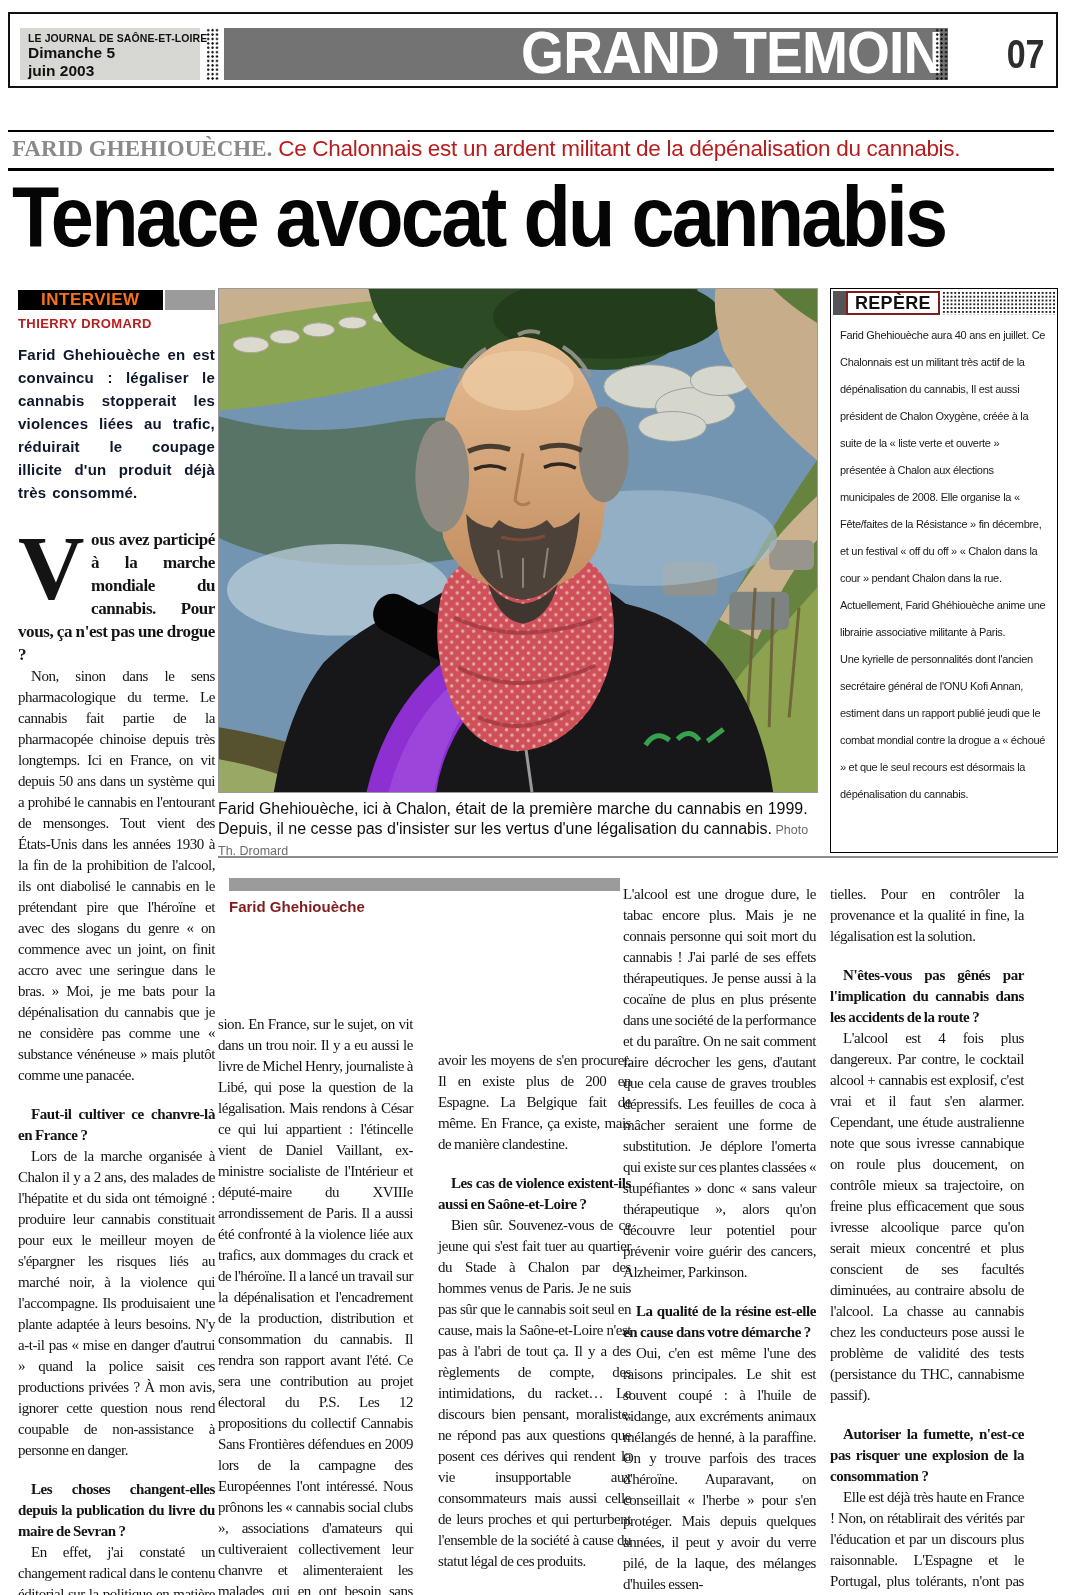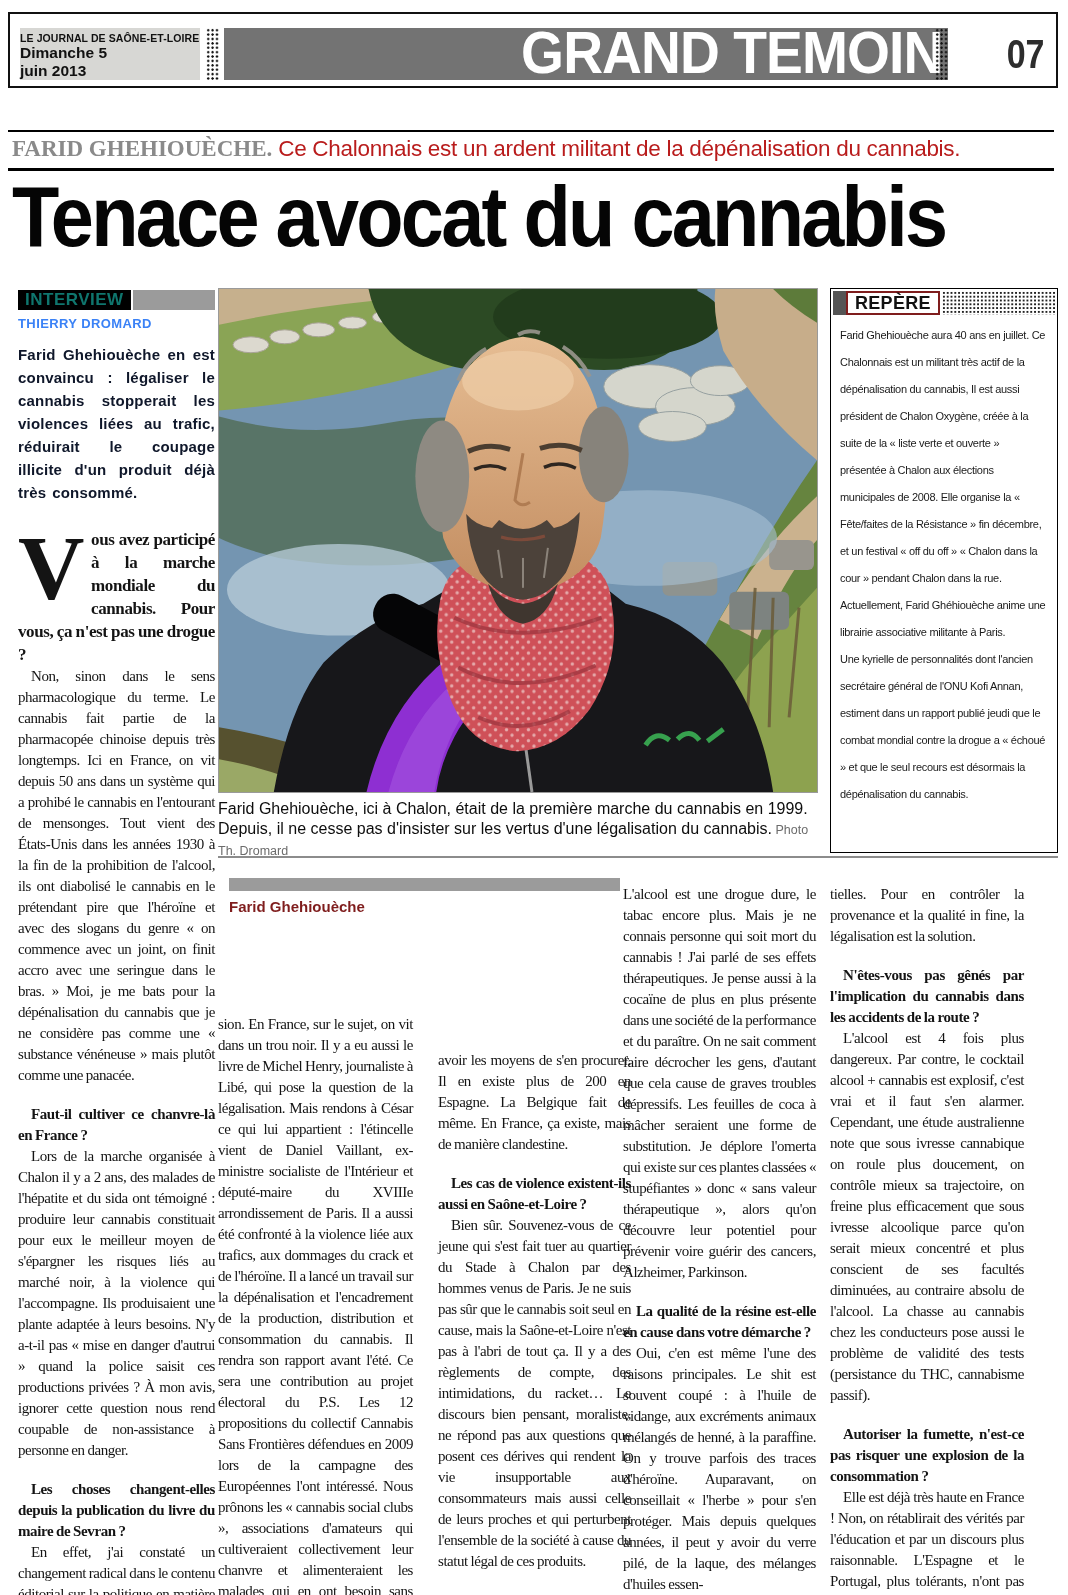--- a/index.html
+++ b/index.html
@@ -3,21 +3,21 @@
 <meta charset="utf-8">
 <style>
   html,body{margin:0;padding:0;background:#e9e9e9;}
   .page{position:relative;width:1068px;height:1595px;background:#fff;overflow:hidden;
         font-family:"Liberation Serif",serif;color:#111;}
 
   
   .masthead{position:absolute;left:8px;top:12px;width:1046px;height:72px;
             border:2px solid #111;background:#fff;}
   .date-box{position:absolute;left:10px;top:14px;width:180px;height:52px;
-            background:#d7d7d4;padding:4px 0;box-sizing:border-box;
+            background:#d7d7d4;padding:4px 8px;box-sizing:border-box;
             font-family:"Liberation Sans",sans-serif;}
   .journal-name{font-size:10.5px;font-weight:700;letter-spacing:.1px;white-space:nowrap;}
   .date-line{font-size:15.5px;font-weight:700;line-height:18px;}
   .dotcol{position:absolute;top:14px;width:14px;height:52px;
           background-image:radial-gradient(circle,#111 1.1px,transparent 1.3px);
           background-size:4.4px 4.4px;}
   .d1{left:196px;} .d2{left:925px;}
   .band{position:absolute;left:214px;top:14px;width:724px;height:52px;background:#737373;
         text-align:right;overflow:hidden;}
   .band-title{display:inline-block;font-family:"Liberation Sans",sans-serif;font-weight:700;
@@ -40,25 +40,25 @@
           letter-spacing:-.45px;word-spacing:-.5px;text-align:justify;color:#141414;
           -webkit-hyphens:auto;hyphens:auto;}
   .blk{margin:0;}
   .pp{text-indent:13px;}
   .pc{text-indent:0;}
   .qq{font-weight:700;margin-top:18px;text-indent:13px;letter-spacing:-.4px;}
 
   
   .col1{position:absolute;left:18px;top:290px;width:197px;}
   .interview-badge{display:flex;height:20px;}
-  .badge-label{background:#000;color:#0f766e;font-family:"Liberation Sans",sans-serif;
-          font-weight:700;font-size:17px;line-height:20px;padding:0 7px;letter-spacing:.5px;}
+  .badge-label{background:#000;color:#f97316;font-family:"Liberation Sans",sans-serif;
+          font-weight:700;font-size:17px;line-height:20px;padding:0 23px;letter-spacing:.5px;}
   .badge-tail{flex:1;background:#9b9b9b;margin-left:2px;}
   .byline{font-family:"Liberation Sans",sans-serif;font-weight:700;font-size:13px;
-          letter-spacing:.4px;margin-top:6px;color:#3b82f6;}
+          letter-spacing:.4px;margin-top:6px;color:#b91c1c;}
   .intro{margin-top:12px;font-family:"Liberation Sans",sans-serif;font-weight:700;
           font-size:15px;line-height:23px;letter-spacing:.2px;word-spacing:1.5px;
           text-align:justify;color:#0f172a;}
   .first-q{margin-top:24px;font-weight:700;font-size:17px;line-height:23px;letter-spacing:-.4px;
           text-align:justify;}
   .dropcap{float:left;font-weight:700;font-size:92px;line-height:68px;padding:6px 7px 0 0;}
 
   
   .photo{position:absolute;left:218px;top:288px;width:600px;height:505px;
          border:1px solid #9a9a9a;box-sizing:border-box;overflow:hidden;}
@@ -100,21 +100,21 @@
 </style>
 </head>
 <body>
 
 <div class="page">
 
   <div class="masthead">
     <div class="date-box">
       <div class="journal-name">LE JOURNAL DE SAÔNE-ET-LOIRE</div>
       <div class="date-line">Dimanche 5</div>
-      <div class="date-line">juin 2013</div>
+      <div class="date-line">juin 2003</div>
     </div>
     <div class="dotcol d1"></div>
     <div class="band">
       <span class="band-title">GRAND TEMOIN</span>
     </div>
     <div class="dotcol d2"></div>
     <div class="pageno">07</div>
   </div>
 
   <div class="kicker">

